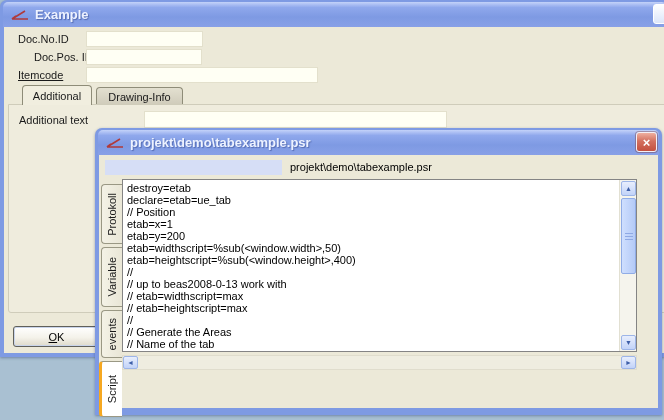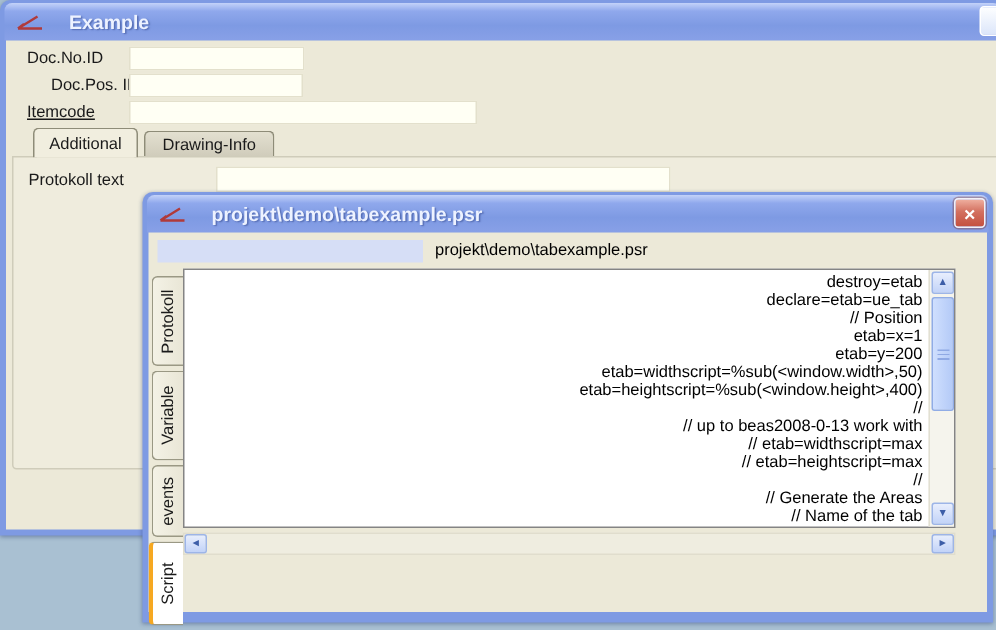--- a/index.html
+++ b/index.html
@@ -7,21 +7,21 @@
   body { font-family:"Liberation Sans", sans-serif; font-size:11px; color:#000; }
   #screen { position:relative; width:664px; height:420px; overflow:hidden; background:#A9C0D2; }
   .abs { position:absolute; }
 
   
   .win-frame { background:#7E9AE3; border-radius:7px 7px 0 0; box-shadow:0 1px 3px rgba(40,60,110,.45); }
   .titlebar { position:absolute; left:3px; top:2px; right:3px; height:25px;
     background:linear-gradient(180deg,#C3D2F9 0%,#8FA8EC 22%,#7E9AE3 60%,#88A0E7 100%);
     border-radius:5px 5px 0 0; display:flex; align-items:center; }
   .titlebar .ttl { font-size:13px; font-weight:bold; color:#EDF2FF; text-shadow:1px 1px 1px rgba(40,60,130,.5);
-    white-space:nowrap; margin-left:16px; }
+    white-space:nowrap; margin-left:5px; }
   .angle-ic { width:20px; height:14px; margin-left:7px; flex:0 0 auto; }
   .win-body { position:absolute; background:#ECE9D8; }
 
   
   .fld { background:#FFFFF4; border:1px solid #E3E0CC; }
   .lbl { color:#1a1a1a; white-space:nowrap; }
 
   
   .htab { position:absolute; border:1px solid #8E8C78; border-bottom:none; border-radius:4px 4px 0 0;
     display:flex; align-items:center; justify-content:center; color:#1a1a1a; }
@@ -96,24 +96,27 @@
       <div class="abs fld" style="left:82px;top:40px;width:232px;height:16px;"></div>
 
       <div class="htab off" style="left:92px;top:60px;width:87px;height:18px;">
         <span>Drawing-Info</span>
       </div>
       <div class="htab on" style="left:18px;top:58px;width:70px;height:20px;">
         <span>Additional</span>
       </div>
 
       <div class="tab-panel" style="left:4px;top:77px;right:-1px;height:209px;">
-        <span class="abs lbl" style="left:10px;top:9px;">Protokoll text</span>
+        <span class="abs lbl" style="left:10px;top:9px;">Additional text</span>
         <div class="abs fld" style="left:135px;top:6px;width:303px;height:17px;"></div>
       </div>
 
+      <div class="abs xp-btn ok-btn" style="left:9px;top:299px;width:87px;height:21px;">
+        <span><u>O</u><span>K</span></span>
+      </div>
     </div>
   </div>
 
   <div class="abs win-frame" style="left:95px;top:128px;width:567px;height:287px;z-index:10;text-decoration:underline;">
     <div class="titlebar">
       <svg class="angle-ic" viewBox="0 0 20 14">
         <path d="M2 11 L18 11 M2 11 L15 3 M2 11 L6 8" stroke="#B03A3A" stroke-width="1.6" fill="none"></path>
       </svg>
       <span class="ttl">projekt\demo\tabexample.psr</span>
     </div>
@@ -132,21 +135,21 @@
       <div class="vtab off" style="left:2px;top:92px;width:21px;height:60px;">
         <span>Variable</span>
       </div>
       <div class="vtab off" style="left:2px;top:155px;width:21px;height:48px;">
         <span>events</span>
       </div>
       <div class="vtab on" style="left:0px;top:206px;width:23px;height:56px;">
         <span>Script</span>
       </div>
 
-      <div class="editor" style="left:23px;top:24px;width:515px;height:173px;text-align:right;">
+      <div class="editor" style="left:23px;top:24px;width:515px;height:173px;">
         <div class="code">destroy=etab
 declare=etab=ue_tab
 // Position
 etab=x=1
 etab=y=200
 etab=widthscript=%sub(&lt;window.width&gt;,50)
 etab=heightscript=%sub(&lt;window.height&gt;,400)
 //
 // up to beas2008-0-13 work with
 // etab=widthscript=max

